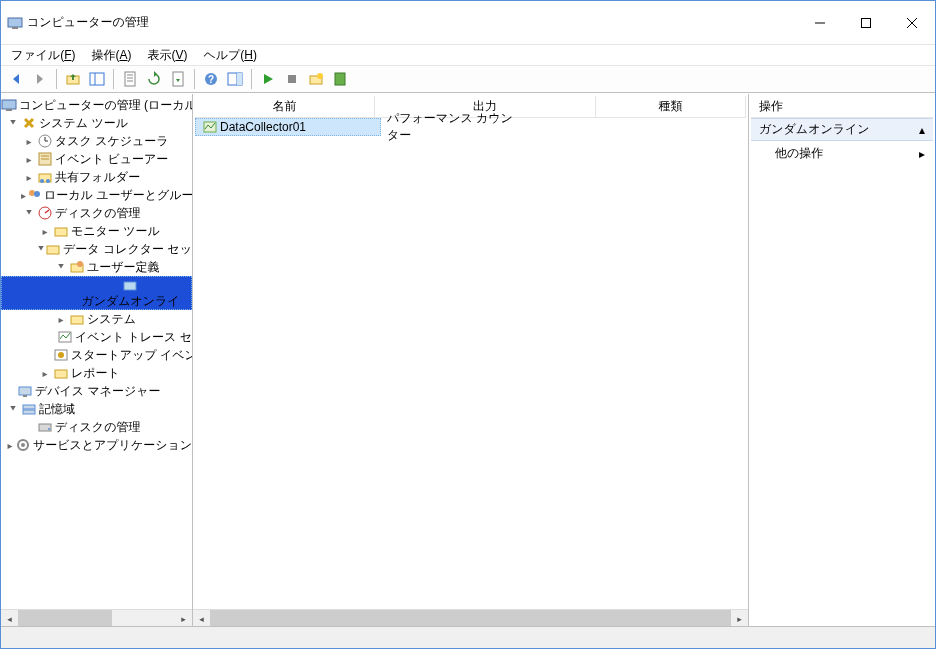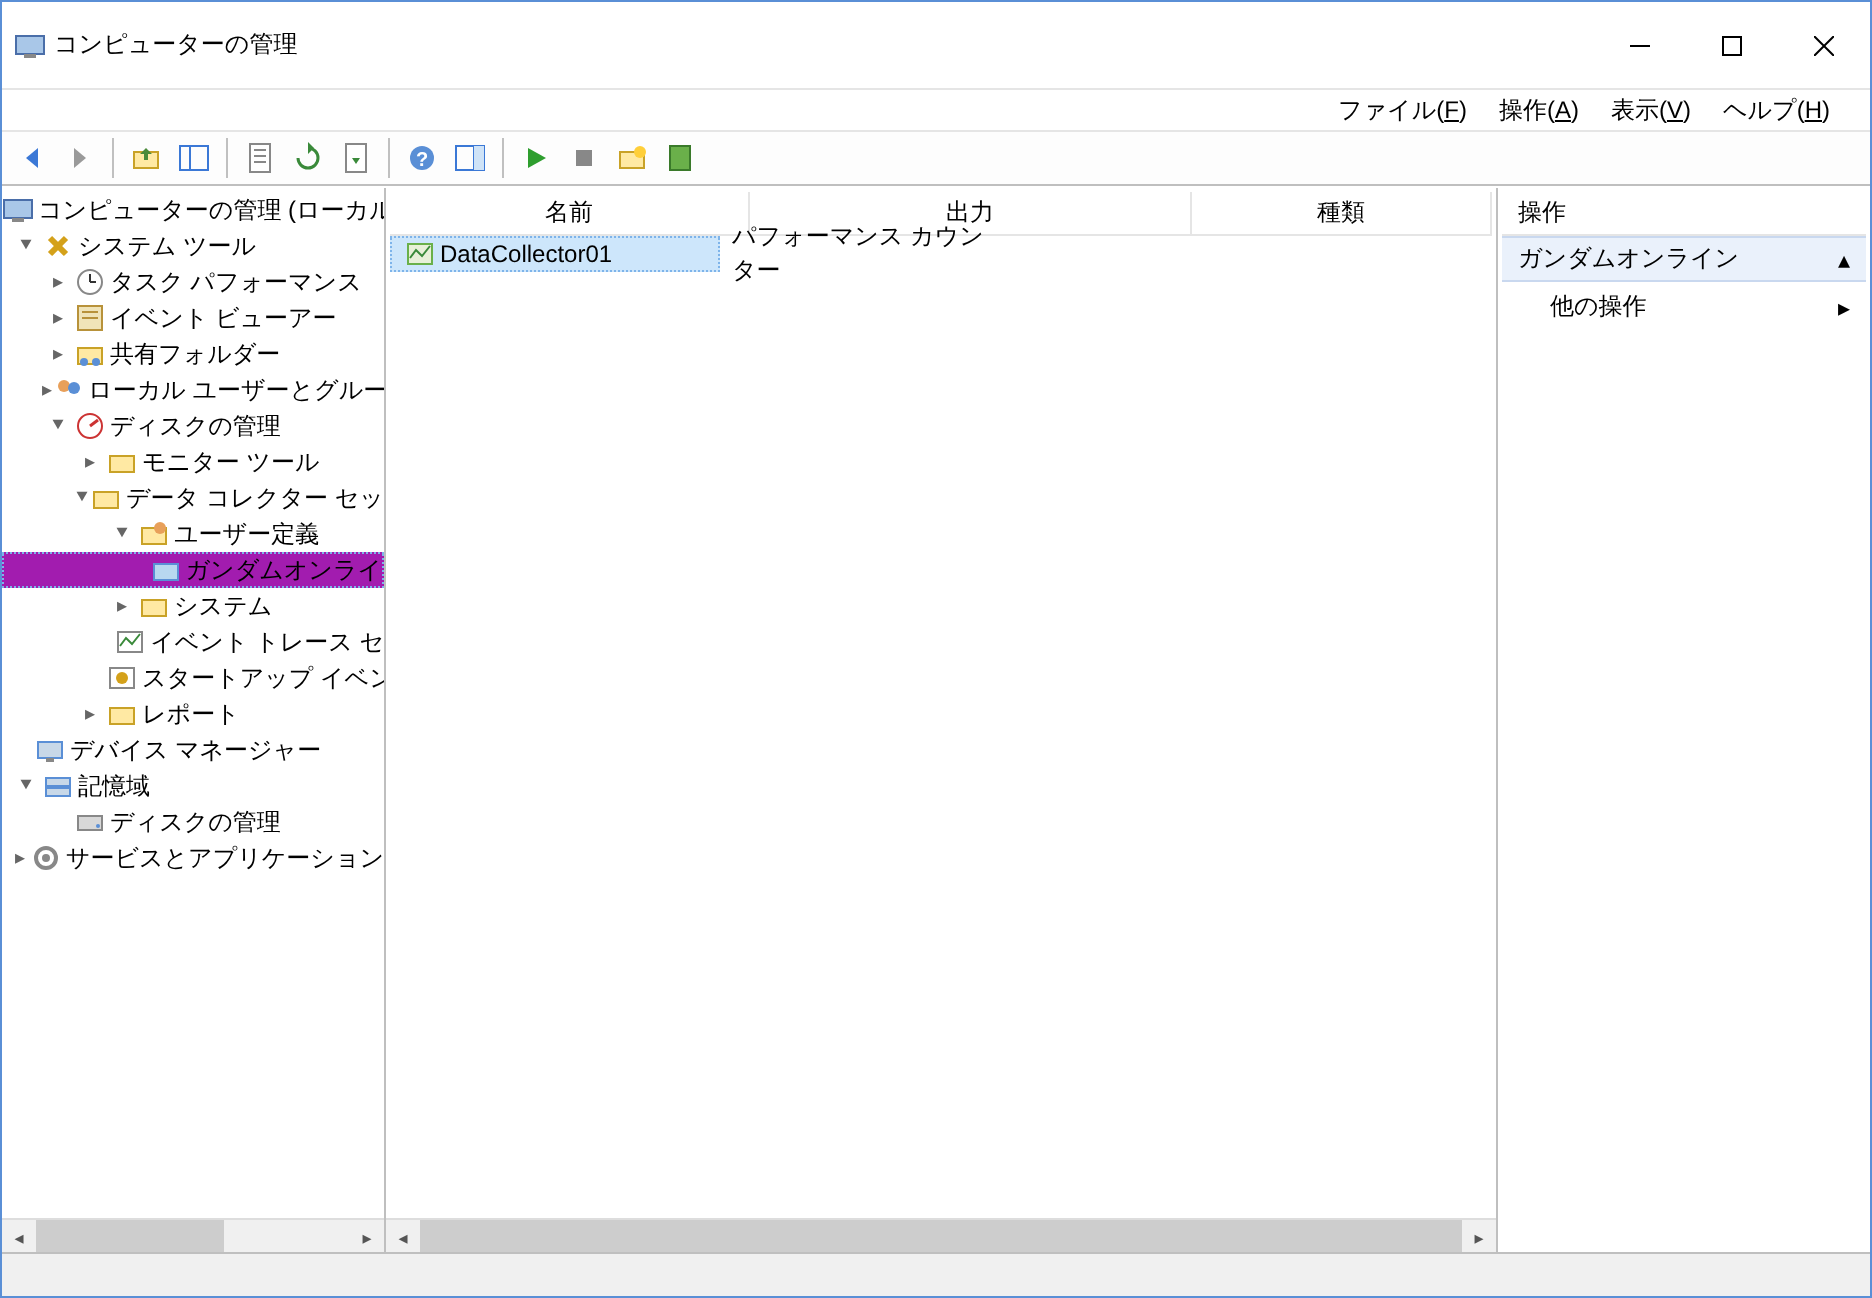--- a/index.html
+++ b/index.html
@@ -3,31 +3,31 @@
 <meta charset="utf-8">
 <style>
 * { box-sizing: border-box; margin: 0; padding: 0; }
 body { font-family: "Meiryo UI","MS PGothic","Yu Gothic UI",sans-serif; font-size: 12px; background: #fff; overflow: hidden; }
 .window { width: 936px; height: 649px; border: 1px solid #5a8fd6; display: flex; flex-direction: column; background: #fff; }
 .titlebar { height: 44px; display: flex; align-items: center; padding-left: 6px; background: #fff; border-bottom: 1px solid #e5e5e5; }
 .titlebar .title-icon { width: 16px; height: 16px; margin-right: 4px; display: inline-flex; align-items: center; justify-content: center; }
 .titlebar .title-text { flex: 1; font-size: 12px; color: #000; }
 .win-controls { display: flex; }
 .win-btn { width: 46px; height: 30px; display: flex; align-items: center; justify-content: center; }
-.menubar { height: 20px; display: flex; align-items: center; padding: 0 12px; background: #fff; font-size: 12px; justify-content: flex-end; }
+.menubar { height: 20px; display: flex; align-items: center; padding: 0 2px; background: #fff; font-size: 12px; }
 .menu-item { padding: 2px 8px; cursor: default; }
 .menu-item u { text-decoration: underline; }
 .toolbar { height: 28px; display: flex; align-items: center; padding: 0 4px; gap: 2px; border-top: 1px solid #e5e5e5; border-bottom: 1px solid #bfbfbf; background: #fdfdfd; }
 .tb-btn { width: 22px; height: 22px; display: flex; align-items: center; justify-content: center; border: 1px solid transparent; }
 .tb-sep { width: 1px; height: 20px; background: #c0c0c0; margin: 0 3px; }
 .main-area { flex: 1; display: flex; border-top: 1px solid #fff; }
 .tree-pane { width: 192px; background: #fff; border-right: 1px solid #bfbfbf; display: flex; flex-direction: column; overflow: hidden; }
 .tree-body { flex: 1; overflow: hidden; padding-top: 2px; }
 .tree-row { display: flex; align-items: center; height: 18px; white-space: nowrap; cursor: default; }
-.tree-row.selected { background: #a21caf; border: 1px dotted #7eb4ea; height: 18px; }
+.tree-row.selected { background: #1d4ed8; border: 1px dotted #7eb4ea; height: 34px; flex-direction: column; }
 .tw { width: 16px; display: inline-flex; align-items: center; justify-content: center; font-size: 10px; color: #666; }
 .tree-icon { width: 16px; height: 16px; margin-right: 2px; display: inline-flex; align-items: center; justify-content: center; }
 .tree-label { font-size: 12px; color: #000; }
 .scroll-x { height: 17px; background: #f0f0f0; border-top: 1px solid #ddd; display: flex; }
 .sb-btn { width: 17px; height: 17px; display: flex; align-items: center; justify-content: center; background: #f0f0f0; font-size: 9px; color: #555; }
 .sb-track { flex: 1; background: #f0f0f0; position: relative; }
 .sb-thumb { position: absolute; height: 100%; background: #cdcdcd; }
 .list-pane { flex: 1; display: flex; flex-direction: column; border-right: 1px solid #bfbfbf; }
 .list-header { height: 22px; display: flex; background: #fff; border-bottom: 1px solid #e5e5e5; margin: 2px 2px 0 2px; text-align: center; }
 .list-col { padding: 2px 6px; font-size: 12px; border-right: 1px solid #e5e5e5; }
@@ -192,21 +192,21 @@
         </div>
         <div class="tree-row" style="padding-left:20px">
           <span class="tw">▸</span>
           <span class="tree-icon">
               <svg width="16" height="16">
                 <circle cx="8" cy="8" r="6" fill="#fff" stroke="#888"></circle>
                 <line x1="8" y1="8" x2="8" y2="4" stroke="#333"></line>
                 <line x1="8" y1="8" x2="11" y2="8" stroke="#333"></line>
               </svg>
             </span>
-          <span class="tree-label">タスク パフォーマンス</span>
+          <span class="tree-label">タスク スケジューラ</span>
         </div>
         <div class="tree-row" style="padding-left:20px">
           <span class="tw">▸</span>
           <span class="tree-icon">
               <svg width="16" height="16">
                 <rect x="2" y="2" width="12" height="12" fill="#f0e4b8" stroke="#b8923a"></rect>
                 <line x1="4" y1="5" x2="12" y2="5" stroke="#b8923a"></line>
                 <line x1="4" y1="8" x2="12" y2="8" stroke="#b8923a"></line>
               </svg>
             </span>
@@ -369,21 +369,21 @@
     </div>
 
     <div class="list-pane">
       <div class="list-header">
         <div class="list-col" style="width:180px">名前</div>
         <div class="list-col" style="flex:1">出力</div>
         <div class="list-col" style="width:150px">種類</div>
       </div>
       <div class="list-body">
         <div class="list-row selected">
-          <div class="list-cell cell0" style="width:165px">
+          <div class="list-cell cell0" style="width:186px">
             <span class="list-icon">
                 <svg width="16" height="16">
                   <rect x="2" y="3" width="12" height="10" fill="#e8f0d8" stroke="#6ab04a"></rect>
                   <path d="M3 10 L6 6 L9 9 L13 4" fill="none" stroke="#3a8a3a"></path>
                 </svg>
               </span>
             <span>DataCollector01</span>
           </div>
           <div class="list-cell" style="width:150px">パフォーマンス カウンター</div>
           <div class="list-cell" style="flex:1"></div>

